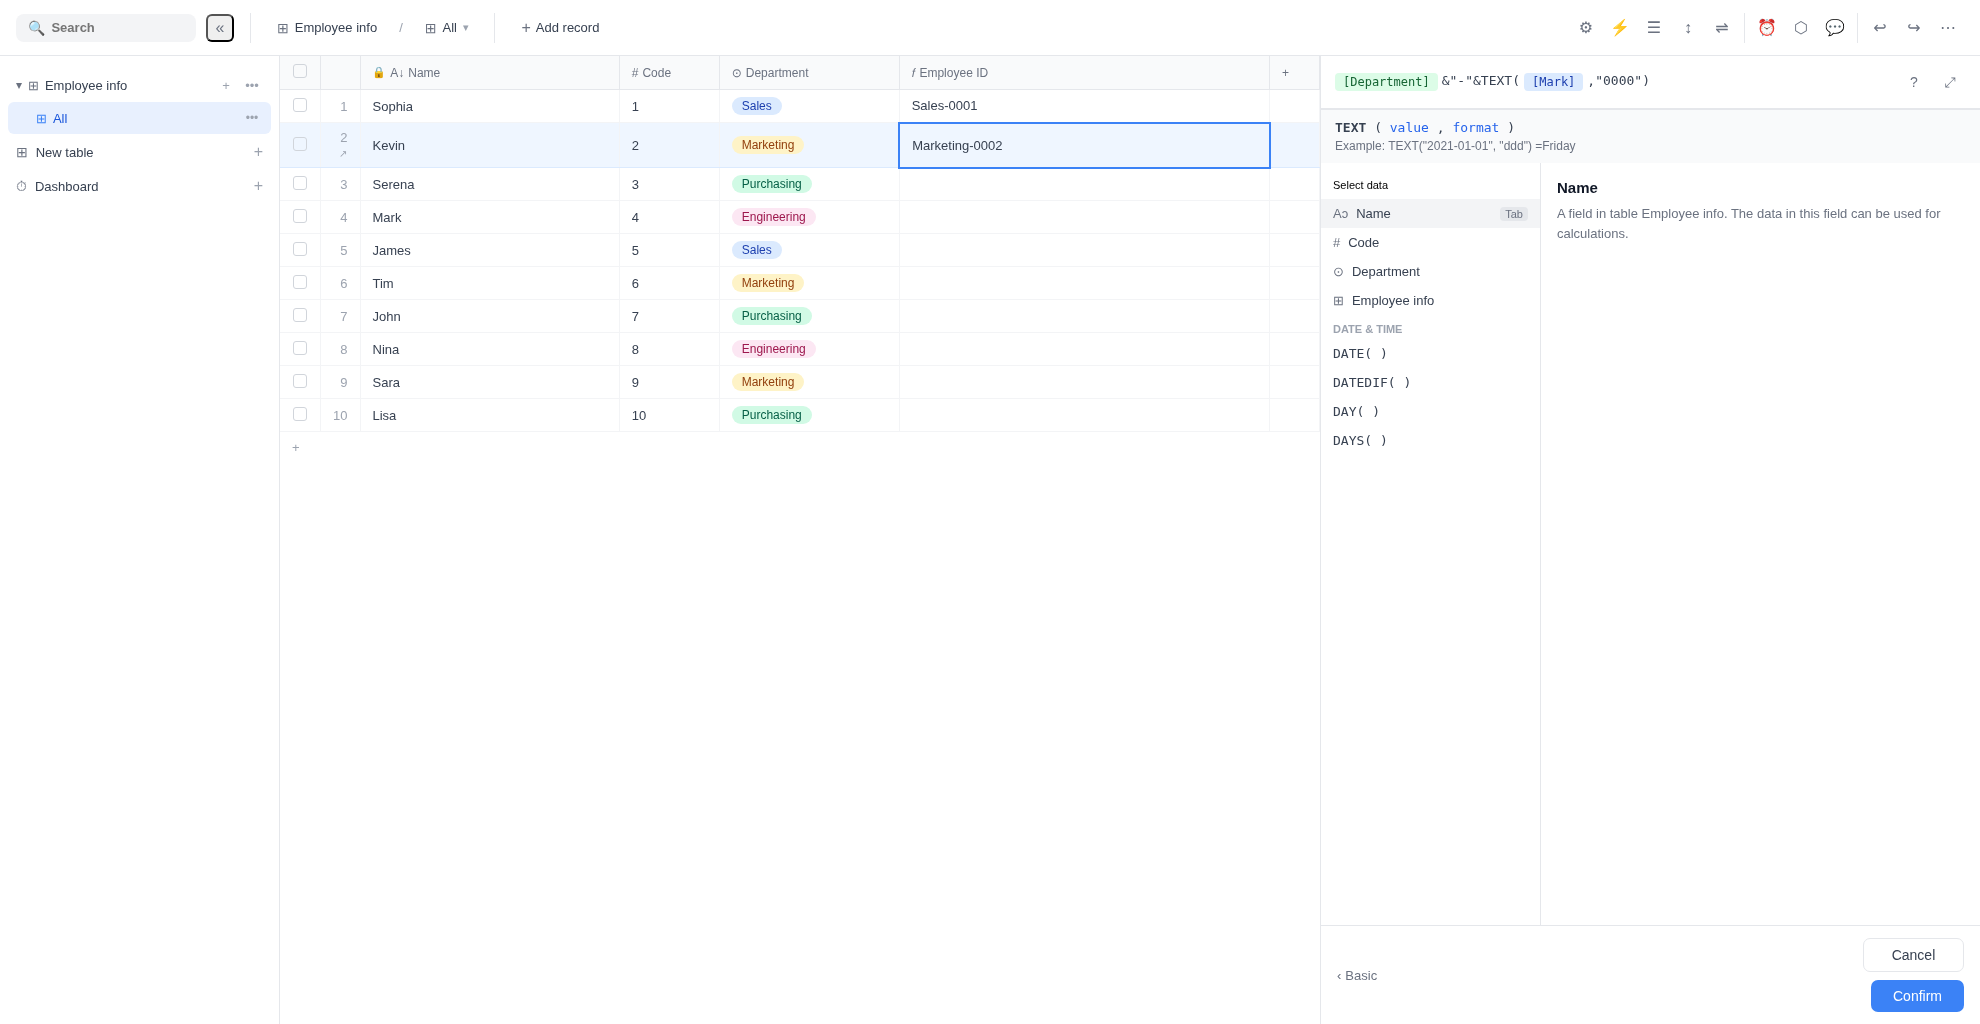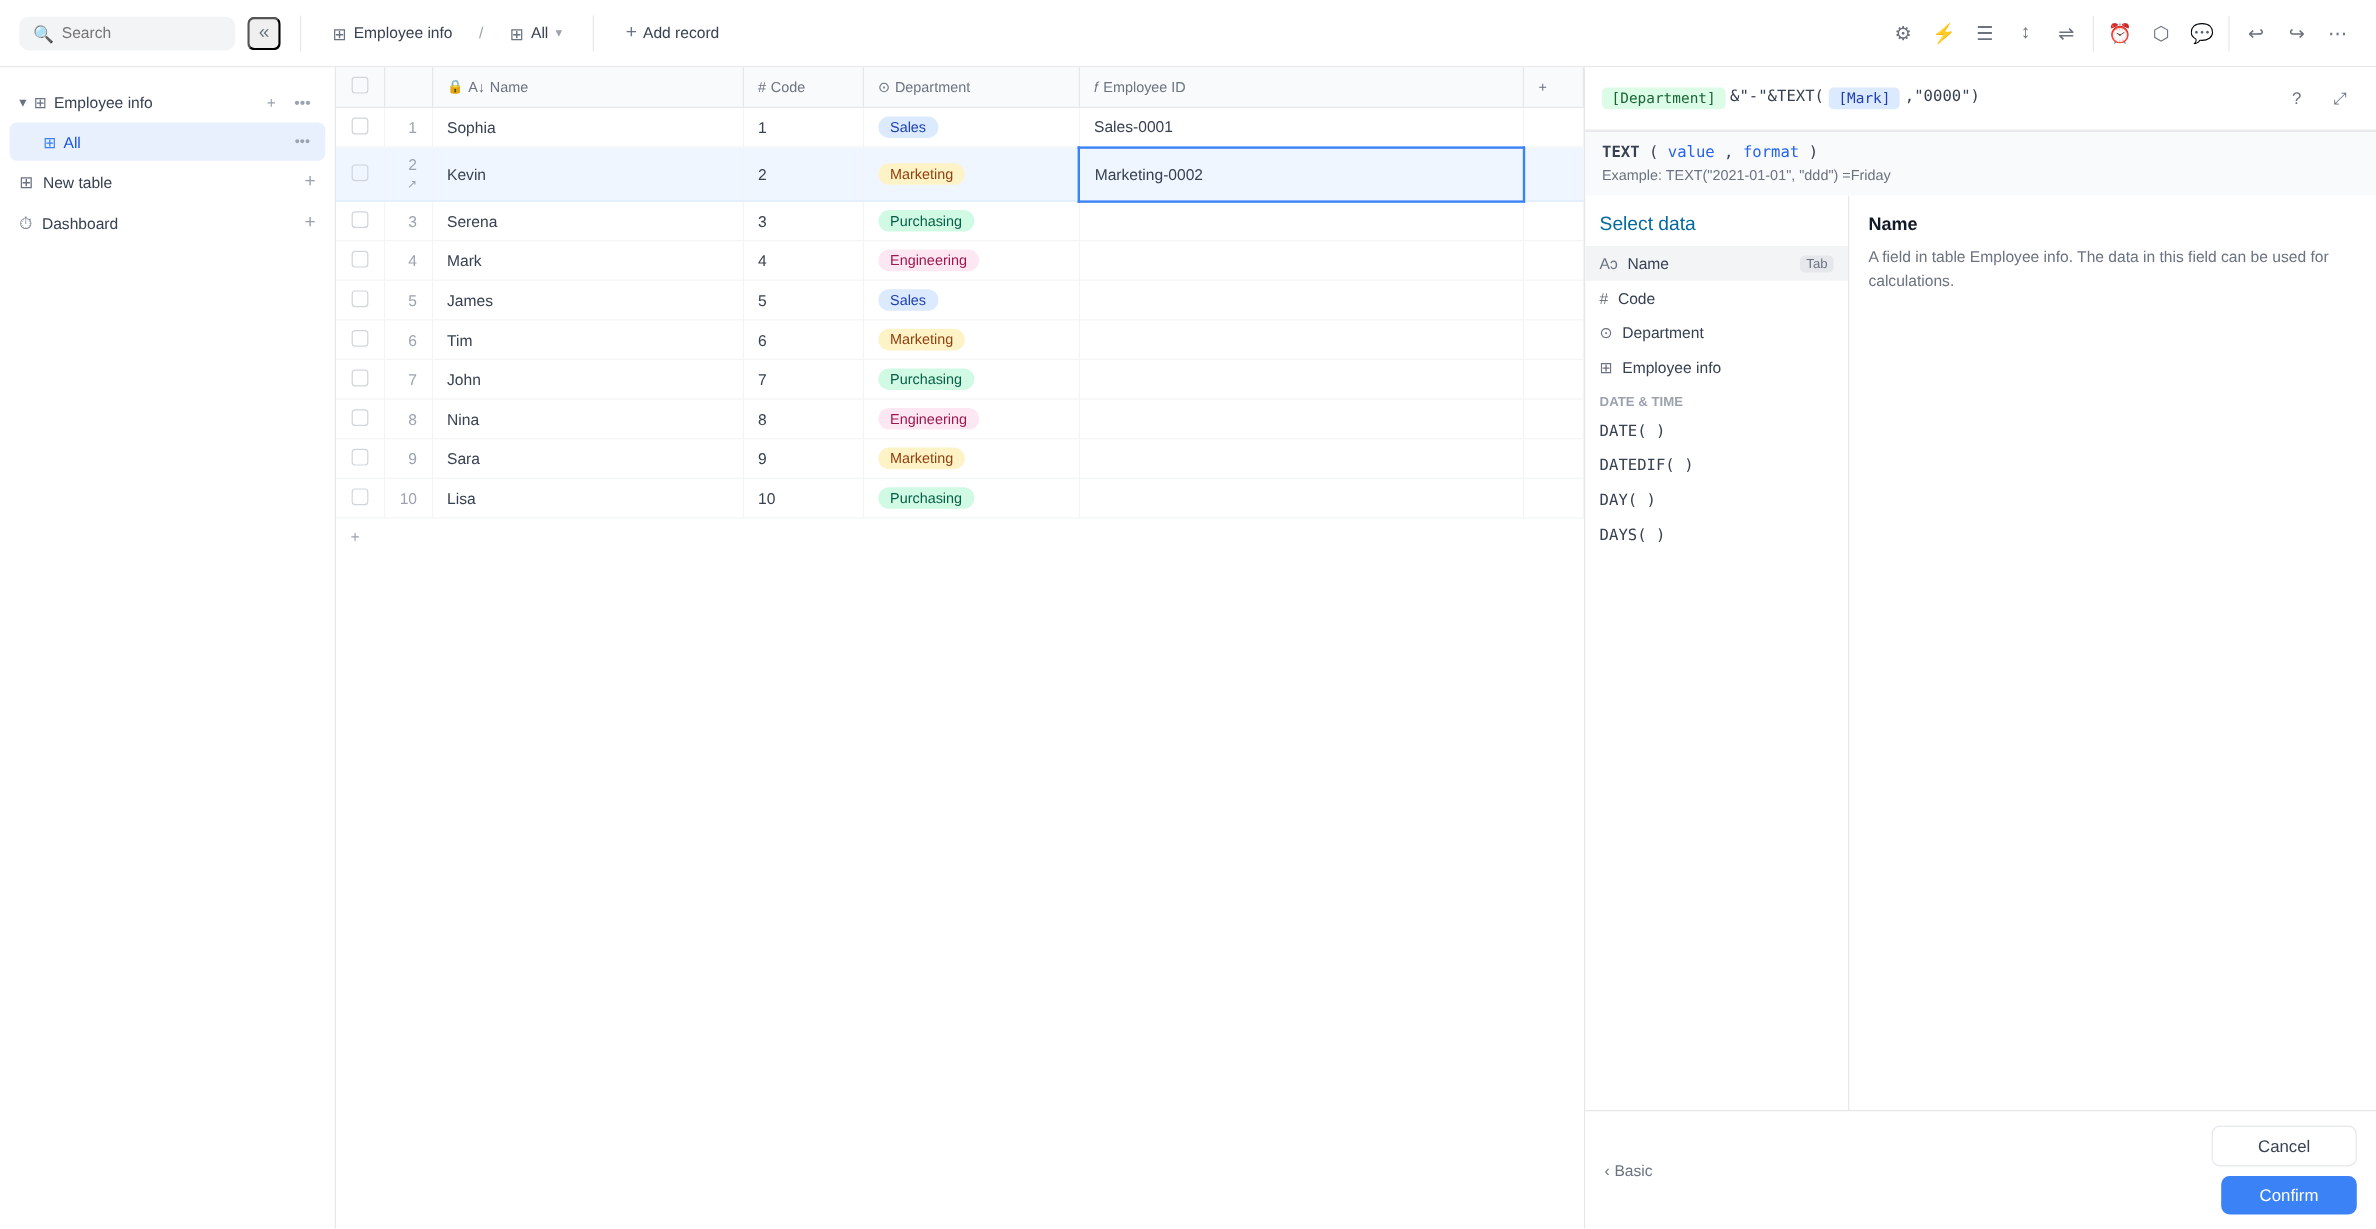--- a/index.html
+++ b/index.html
@@ -38,20 +38,21 @@
       padding: 6px 12px;
       width: 180px;
     }
     .search-box input {
       border: none;
       background: transparent;
       font-size: 13px;
       outline: none;
       color: #8b5cf6;
       width: 120px;
+      font-weight: bold;
     }
     .collapse-btn {
       width: 28px; height: 28px;
       display: flex; align-items: center; justify-content: center;
       border-radius: 6px; cursor: pointer; color: #6b7280;
       font-size: 16px;
     }
     .divider-v { width: 1px; background: #e5e7eb; height: 30px; margin: 0 4px; }
 
     .tab-item {
@@ -243,22 +244,22 @@
       overflow: hidden;
     }
     .dropdown-list {
       width: 220px;
       border-right: 1px solid #e5e7eb;
       overflow-y: auto;
       padding: 8px 0;
     }
     .dropdown-search {
       padding: 8px 12px;
-      color: #0369a1;
-      font-size: 16px;
+      color: #000000;
+      font-size: 11px;
     }
     .dropdown-item {
       display: flex; align-items: center; gap: 8px;
       padding: 7px 12px; cursor: pointer; font-size: 13px; color: #374151;
     }
     .dropdown-item.active { background: #f3f4f6; align-items: flex-end; }
     .dropdown-item .di-icon { color: #6b7280; font-size: 13px; }
     .dropdown-item .di-badge {
       margin-left: auto; background: #e5e7eb; border-radius: 4px;
       padding: 1px 5px; font-size: 11px; color: #6b7280;
@@ -310,21 +311,21 @@
     }
     .back-link {
       display: flex; align-items: center; gap: 4px;
       font-size: 13px; color: #6b7280; cursor: pointer;
     }
     .btn-cancel {
       padding: 8px 18px; border: 1px solid #e5e7eb; border-radius: 7px;
       background: #fff; font-size: 14px; color: #374151; cursor: pointer;
     }
     .btn-confirm {
-      padding: 8px 32px; border: none; border-radius: 7px;
+      padding: 8px 22px; border: none; border-radius: 7px;
       background: #3b82f6; color: #fff; font-size: 14px; font-weight: 500;
       cursor: pointer; margin-left: 8px;
     }
 
     .empid-cell-selected {
       border: 2px solid #3b82f6 !important;
     }
 
     
     .dropdown-list::-webkit-scrollbar { width: 6px; }

